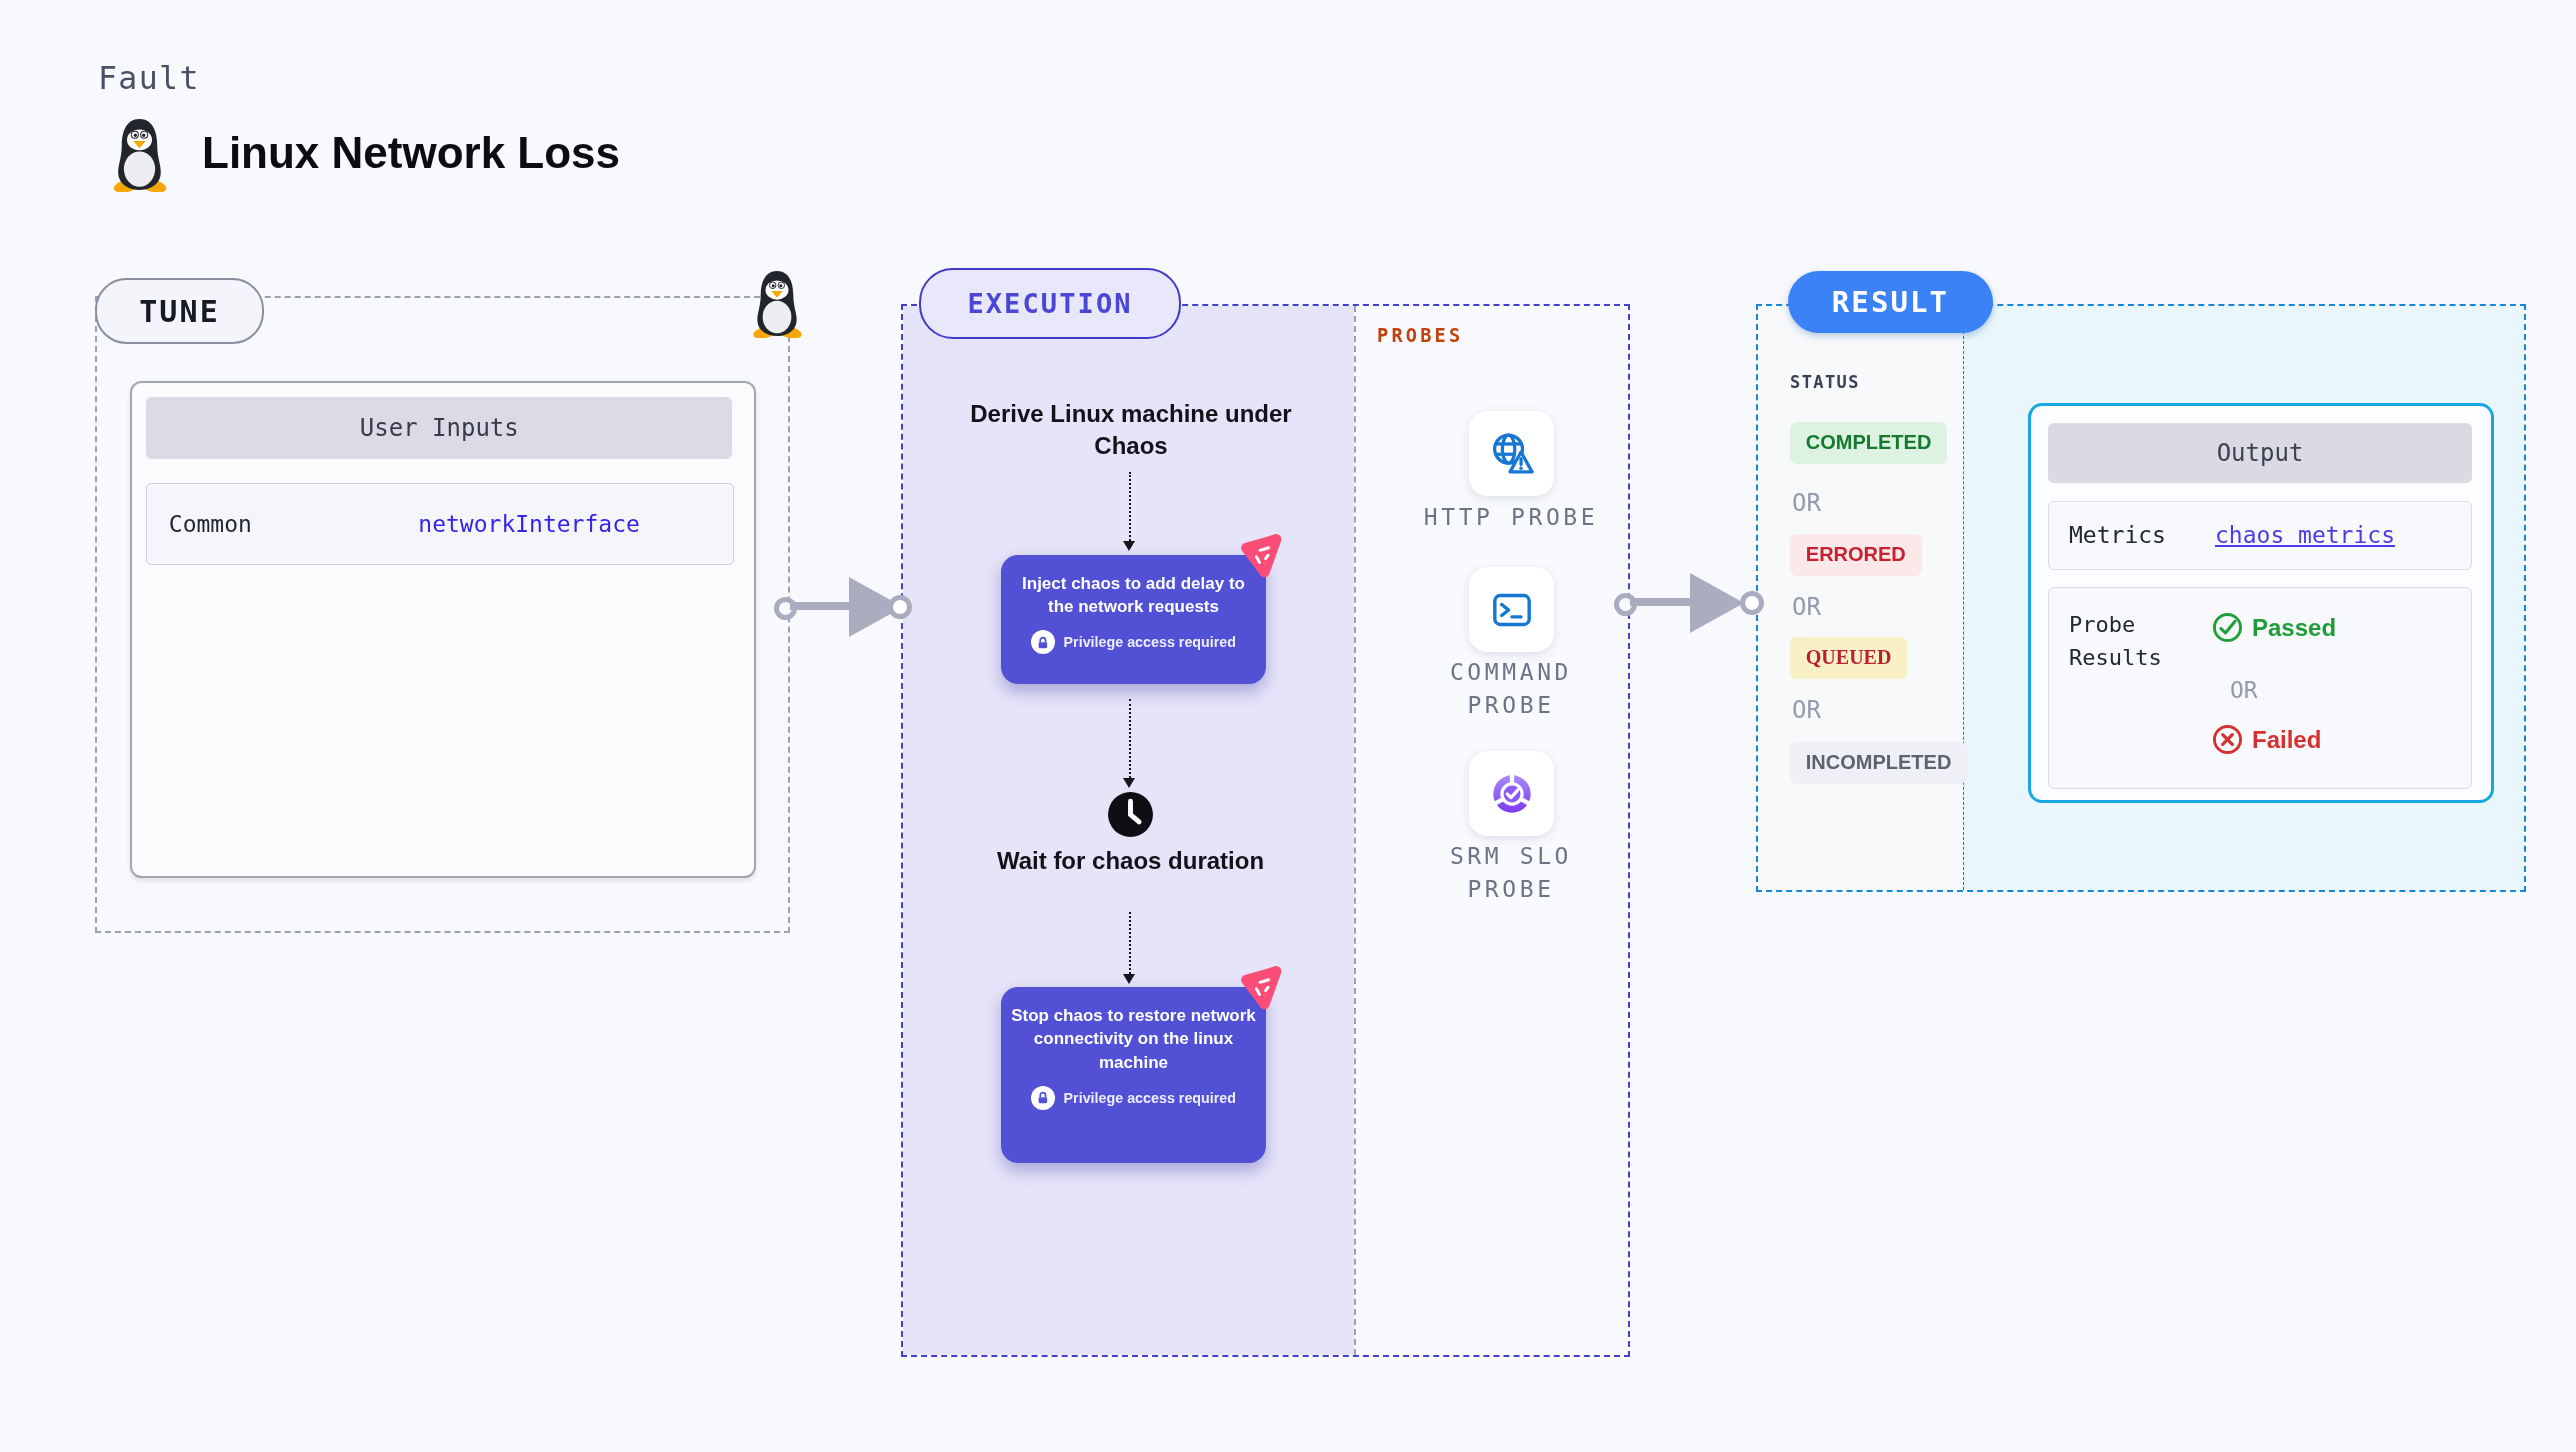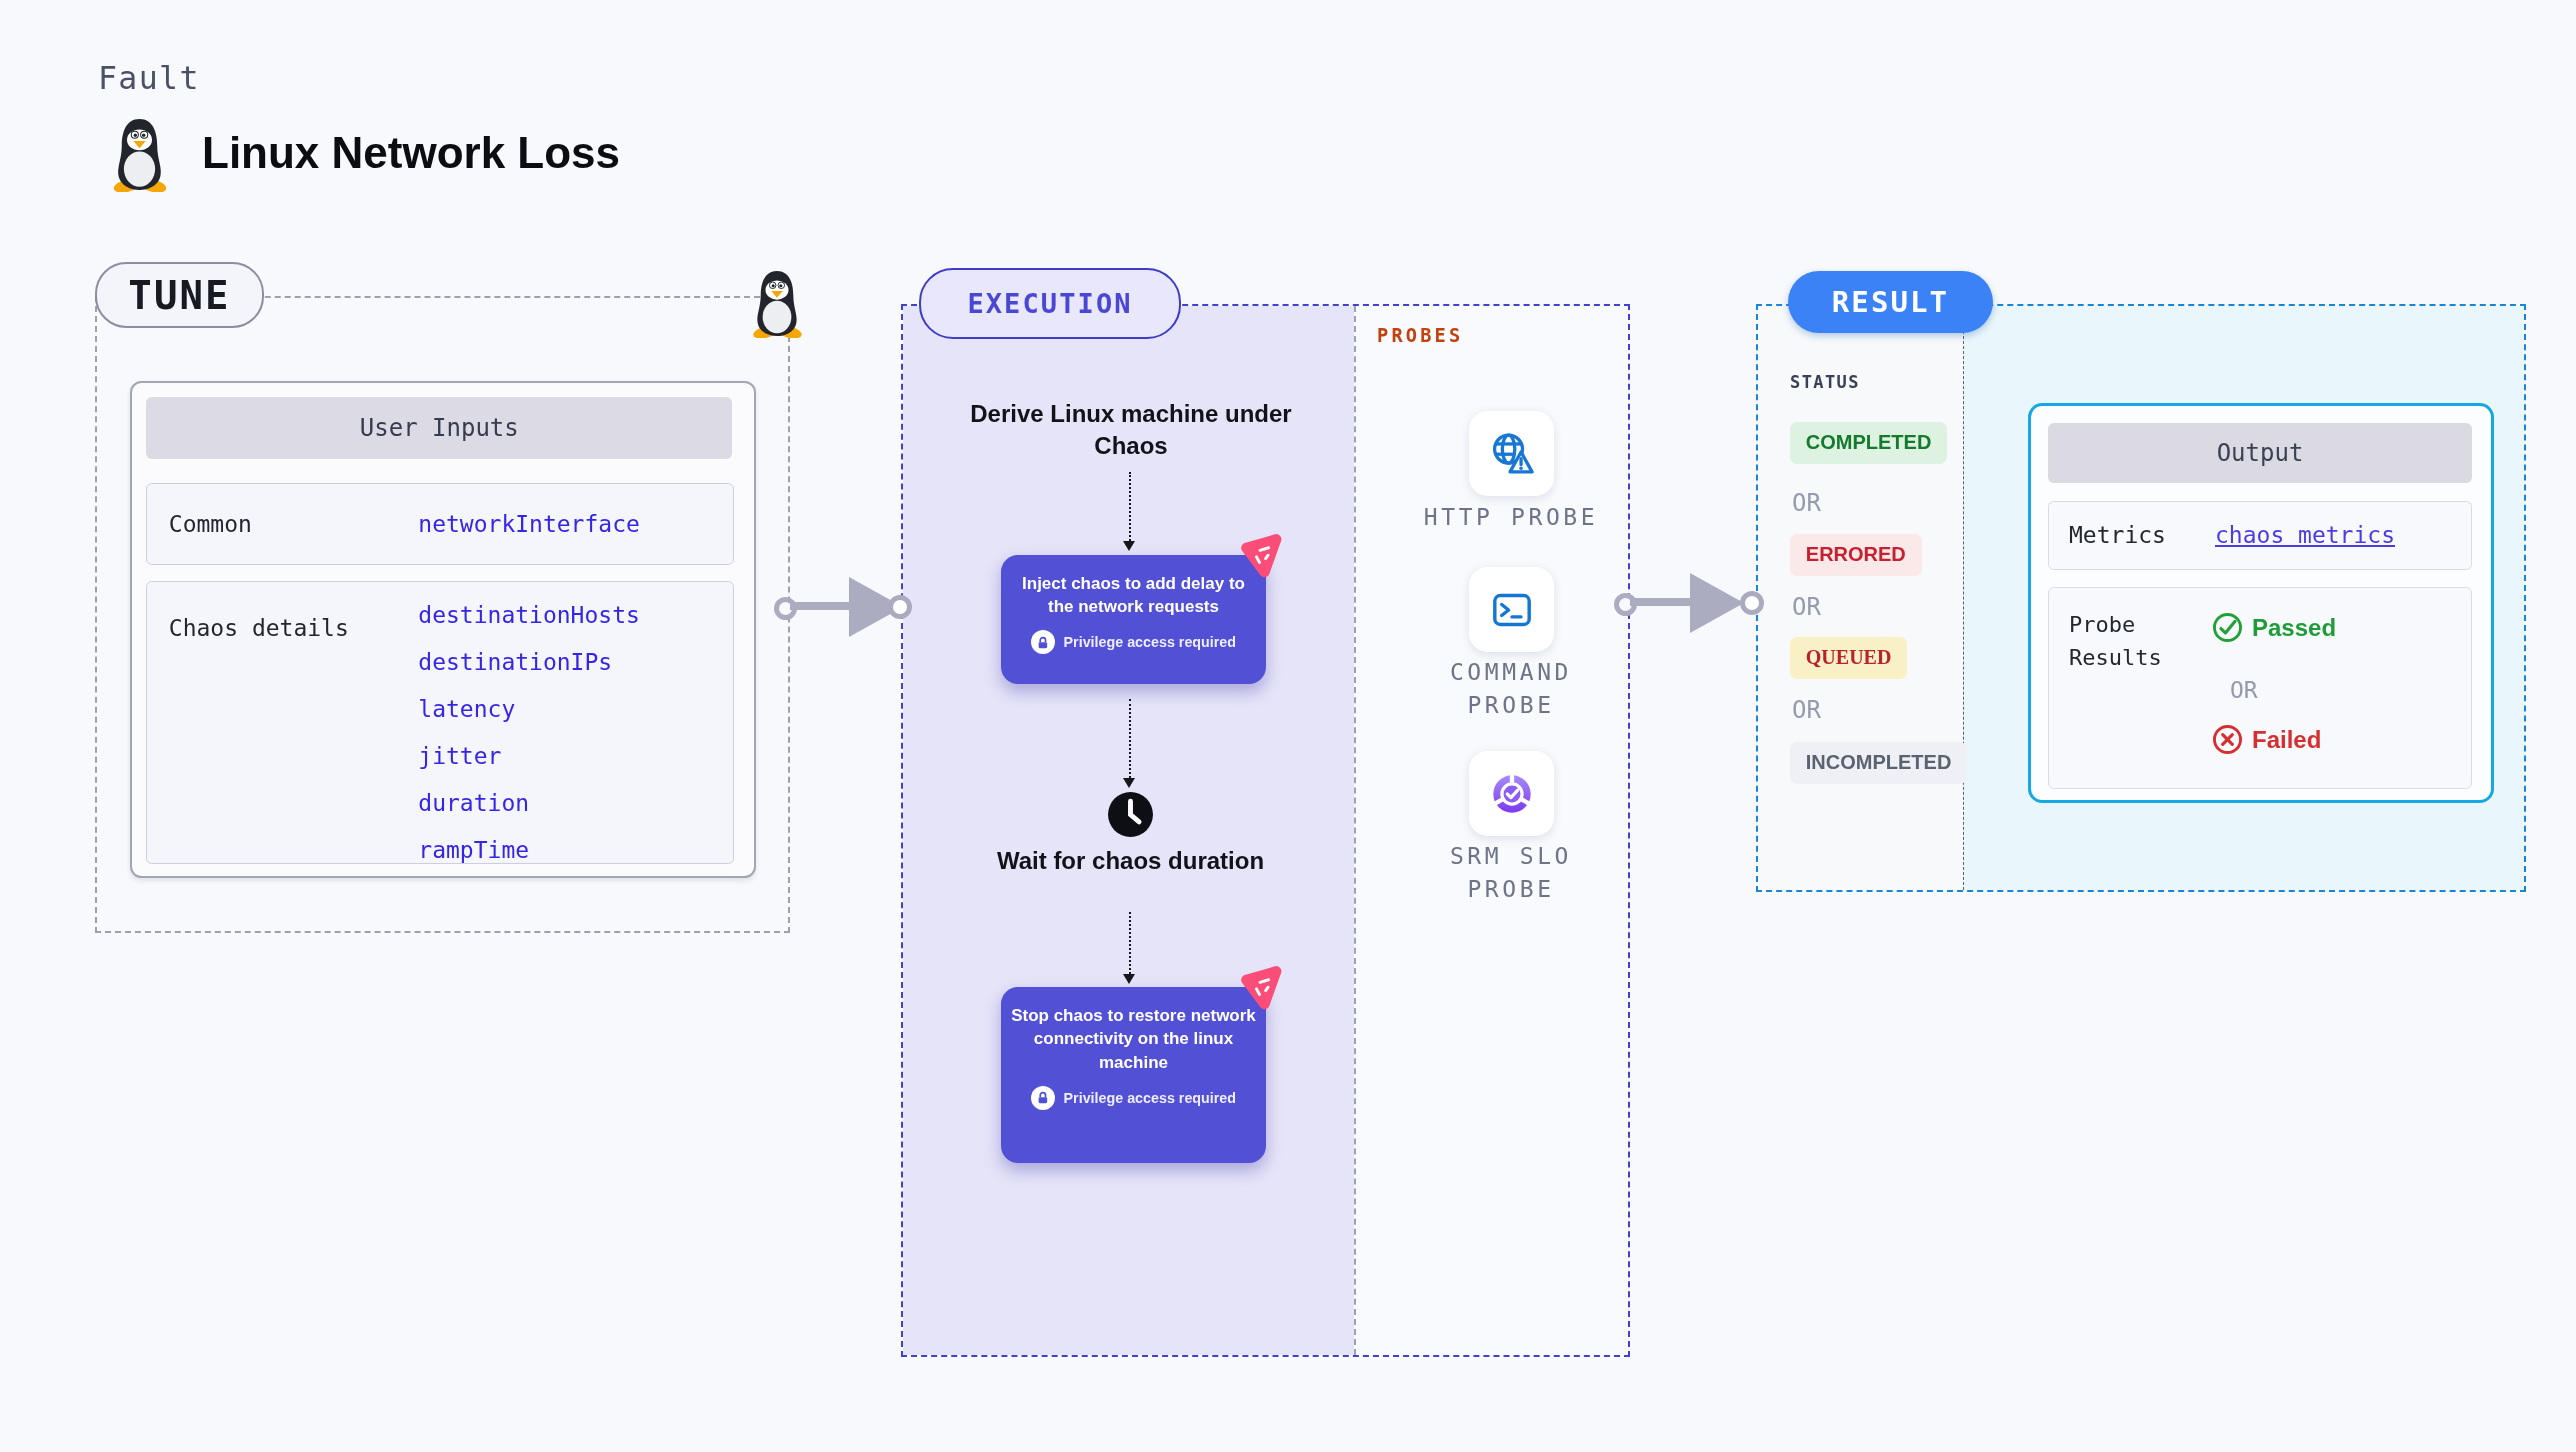--- a/index.html
+++ b/index.html
@@ -8,23 +8,23 @@
   .abs{position:absolute;}
   .sans{font-family:"Liberation Sans","DejaVu Sans",sans-serif;}
 
   
   #fault-kicker{left:98px;top:60px;font-size:31.5px;letter-spacing:1.4px;color:#4A5066;}
   #tux-big{left:105px;top:117px;width:69px;height:75px;}
   #page-title{left:202px;top:128px;font-size:44px;font-weight:bold;color:#0C0D12;}
 
   
   #tune-region{left:95px;top:296px;width:691px;height:633px;border:2.1px dashed #9CA1AD;}
-  #tune-badge{left:95px;top:262px;width:165px;height:62px;border-radius:31.5px;background:#F4F5FA;
+  #tune-badge{left:95px;top:278px;width:165px;height:62px;border-radius:31.5px;background:#F4F5FA;
               border:2.9px solid #8A8EA0;display:flex;align-items:center;justify-content:center;
-              font-size:39px;font-weight:bold;letter-spacing:2.1px;color:#181A22;z-index:4;}
+              font-size:30px;font-weight:bold;letter-spacing:2.1px;color:#181A22;z-index:4;}
   #tune-tux{left:746px;top:269px;width:62px;height:69px;z-index:4;}
   #ui-card{left:130px;top:381px;width:622px;height:493px;background:#FBFBFE;border:2.1px solid #A2A6B3;
            border-radius:11.5px;box-shadow:0 2.1px 5.7px rgba(25,28,48,.10);}
   #ui-header{left:14.3px;top:14.3px;width:586px;height:62px;background:#DCDAE4;border-radius:5.7px;
              display:flex;align-items:center;justify-content:center;font-size:24px;color:#363B4E;}
   .ui-row{left:14.3px;width:586px;background:#F5F6FB;border:1.4px solid #CDD0DC;border-radius:5.7px;}
   #ui-row-common{top:100px;height:80px;}
   #ui-row-chaos{top:198px;height:281px;}
   .ui-row-label{position:absolute;left:21.5px;font-size:23px;color:#23262F;}
   #ui-row-common .ui-row-label{top:0;line-height:80px;}
@@ -162,31 +162,20 @@
       <path d="M26 23 L38 23 L32 30 Z" fill="#F5A70A"></path>
     </svg>
   </div>
 
   <div class="abs" id="ui-card">
     <div class="abs" id="ui-header">User Inputs</div>
     <div class="abs ui-row" id="ui-row-common">
       <div class="ui-row-label">Common</div>
       <div id="ui-common-value">networkInterface</div>
     </div>
-    <div class="abs ui-row" id="ui-row-chaos">
-      <div class="ui-row-label">Chaos details</div>
-      <div id="ui-chaos-values">
-        <span>destinationHosts</span>
-        <span>destinationIPs</span>
-        <span>latency</span>
-        <span>jitter</span>
-        <span>duration</span>
-        <span>rampTime</span>
-      </div>
-    </div>
   </div>
 
   <div class="abs garrow" id="arrow-tune-exec">
     <div class="start"></div>
     <div class="line"></div>
     <div class="head"></div>
     <div class="end"></div>
   </div>
 
   <div class="abs" id="exec-region">

